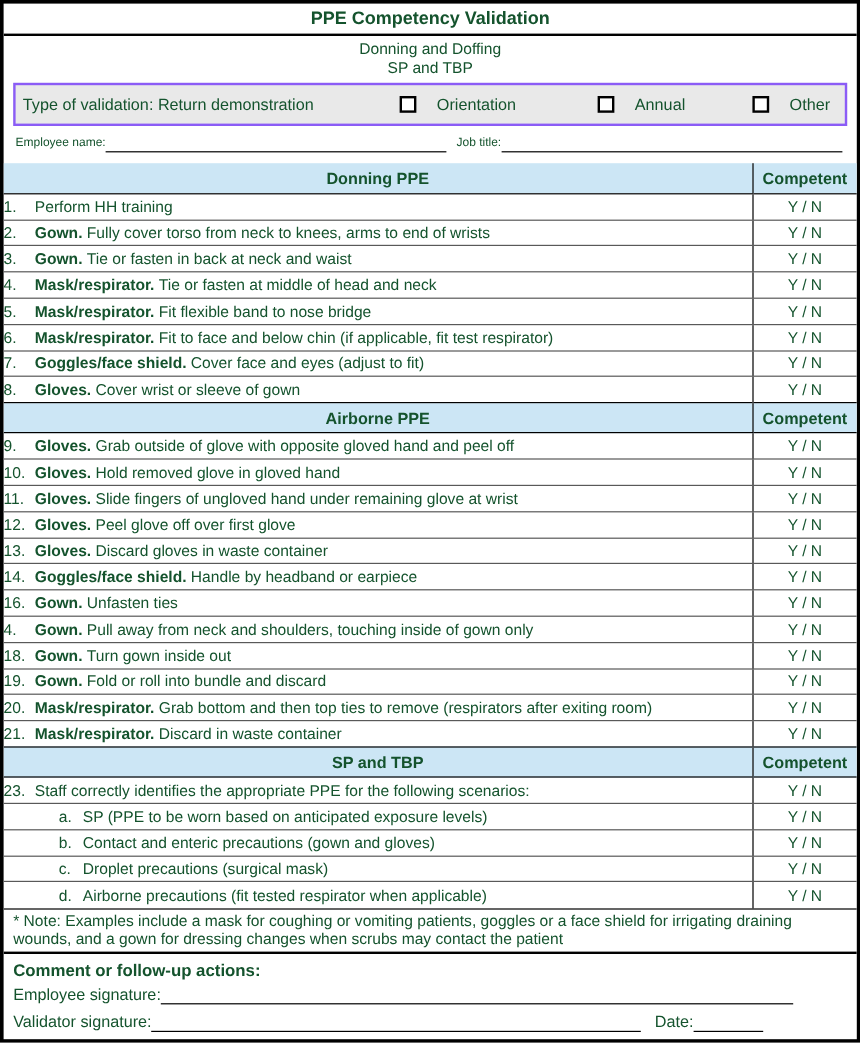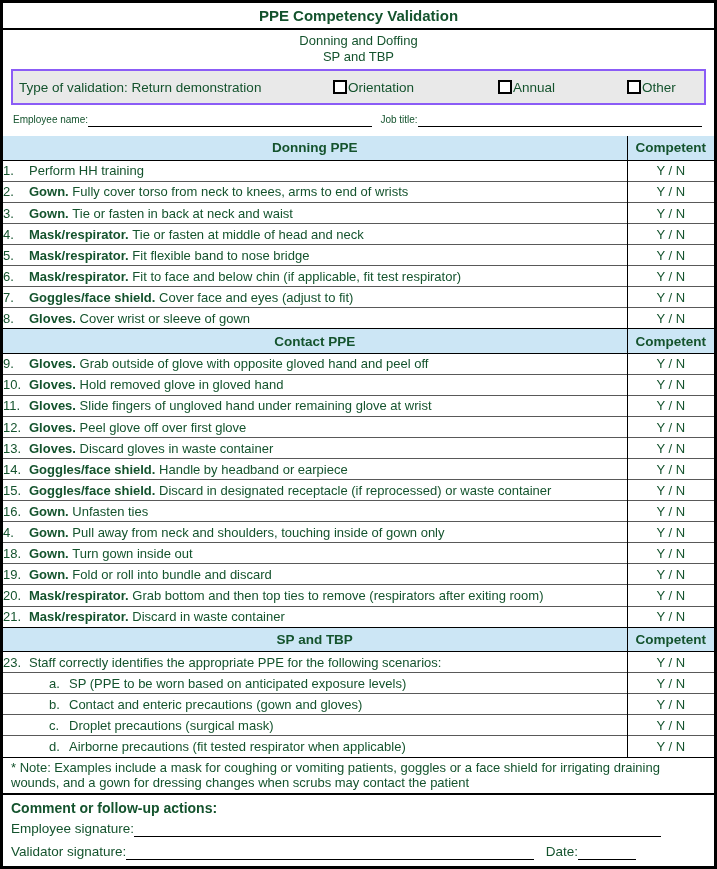--- a/index.html
+++ b/index.html
@@ -19,21 +19,21 @@
     padding:4px 0 4px;
     flex:none;
   }
   .subtitle { text-align:center; font-size:13px; line-height:16px; padding:3px 0 2px; flex:none; }
   .validation-bar {
     margin:2px 8px 0; border:2px solid #8b5cf6; background:#e9e9e9;
     height:36px; position:relative; display:flex; align-items:center;
     font-size:13.5px; flex:none;
   }
   .validation-label { padding-left:6px; }
-  .vopt { position:absolute; top:0; bottom:0; display:flex; align-items:center; gap:1px; }
+  .vopt { position:absolute; top:0; bottom:0; display:flex; align-items:center; gap:17px; }
   .vopt .box { width:14px; height:14px; border:2px solid #000; background:#fff; flex:none; }
   .vopt.o1 { left:320px; } .vopt.o2 { left:485px; } .vopt.o3 { left:614px; }
 
   .name-row { display:flex; align-items:center; font-size:10px; padding:7px 12px 9px 10px; flex:none; }
   .name-row .lbl { white-space:nowrap; }
   .uline { border-bottom:1px solid #000; flex:1; height:15px; }
   .name-row .gap { width:8px; flex:none; }
 
   table.checklist { border-collapse:collapse; table-layout:fixed; width:711px; height:621px; flex:none; }
   col.c-main { width:624px; } col.c-comp { width:87px; }
@@ -140,21 +140,21 @@
         </tr>
         <tr class="body-row">
           <td class="item"><span class="num">7.</span><b>Goggles/face shield. </b>Cover face and eyes (adjust to fit)</td>
           <td class="comp">Y / N</td>
         </tr>
         <tr class="body-row">
           <td class="item"><span class="num">8.</span><b>Gloves. </b>Cover wrist or sleeve of gown</td>
           <td class="comp">Y / N</td>
         </tr>
         <tr class="section-header">
-          <td>Contact PPE</td>
+          <td>Airborne PPE</td>
           <td class="comp">Competent</td>
         </tr>
         <tr class="body-row">
           <td class="item"><span class="num">9.</span><b>Gloves. </b>Grab outside of glove with opposite gloved hand and peel off</td>
           <td class="comp">Y / N</td>
         </tr>
         <tr class="body-row">
           <td class="item"><span class="num">10.</span><b>Gloves. </b>Hold removed glove in gloved hand</td>
           <td class="comp">Y / N</td>
         </tr>
@@ -165,24 +165,20 @@
         <tr class="body-row">
           <td class="item"><span class="num">12.</span><b>Gloves. </b>Peel glove off over first glove</td>
           <td class="comp">Y / N</td>
         </tr>
         <tr class="body-row">
           <td class="item"><span class="num">13.</span><b>Gloves. </b>Discard gloves in waste container</td>
           <td class="comp">Y / N</td>
         </tr>
         <tr class="body-row">
           <td class="item"><span class="num">14.</span><b>Goggles/face shield. </b>Handle by headband or earpiece</td>
-          <td class="comp">Y / N</td>
-        </tr>
-        <tr class="body-row">
-          <td class="item"><span class="num">15.</span><b>Goggles/face shield. </b>Discard in designated receptacle (if reprocessed) or waste container</td>
           <td class="comp">Y / N</td>
         </tr>
         <tr class="body-row">
           <td class="item"><span class="num">16.</span><b>Gown. </b>Unfasten ties</td>
           <td class="comp">Y / N</td>
         </tr>
         <tr class="body-row">
           <td class="item"><span class="num">4.</span><b>Gown. </b>Pull away from neck and shoulders, touching inside of gown only</td>
           <td class="comp">Y / N</td>
         </tr>

